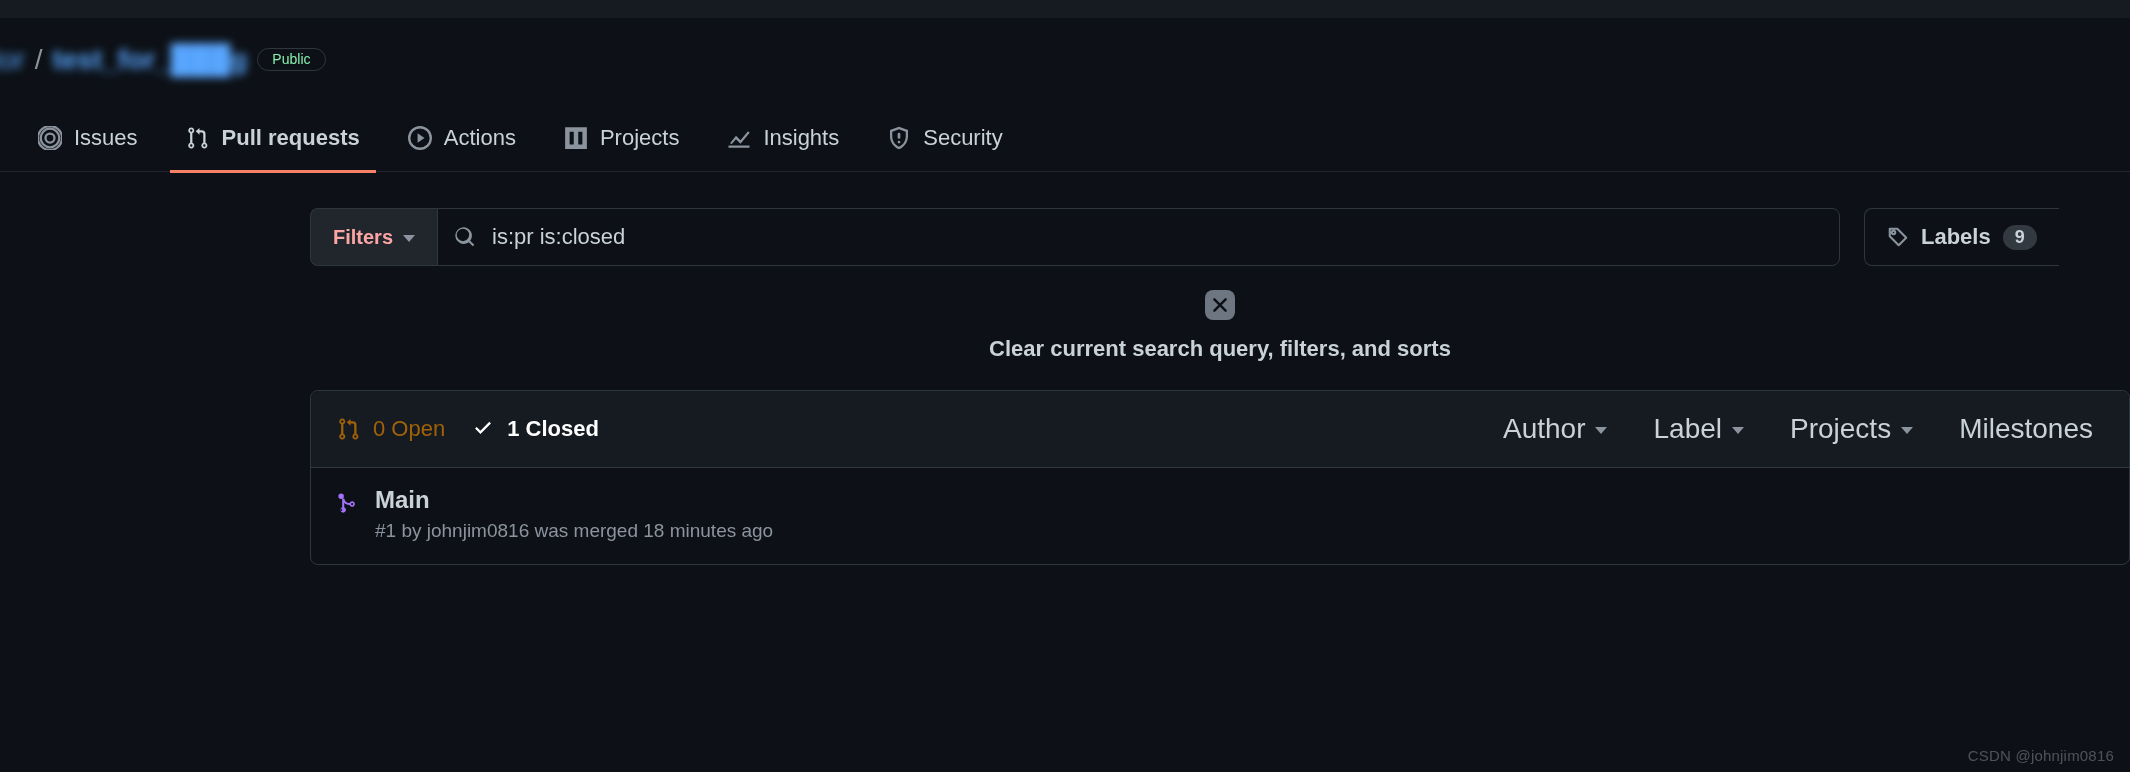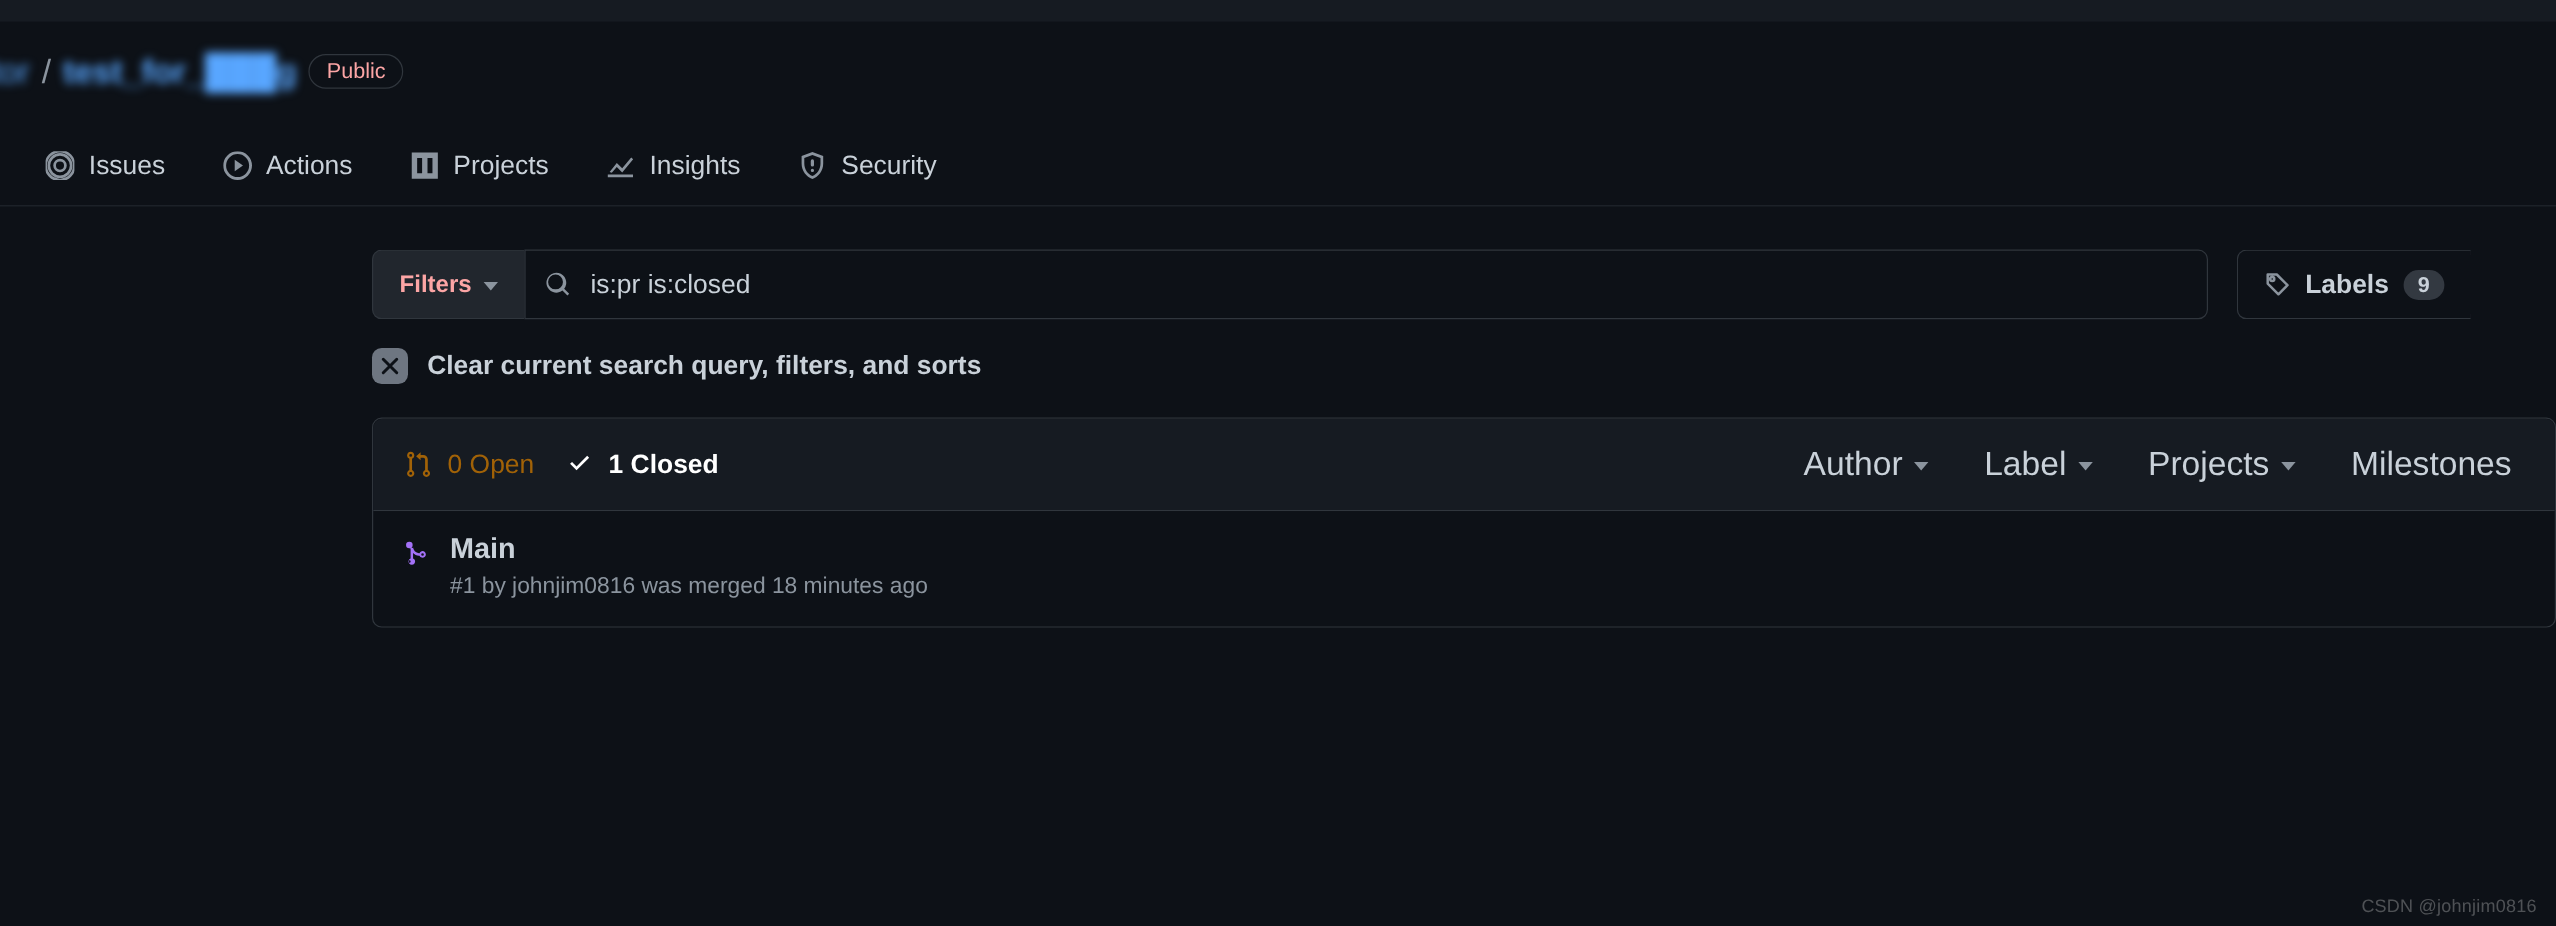--- a/index.html
+++ b/index.html
@@ -40,22 +40,22 @@
     color: #58a6ff;
     font-weight: 600;
     filter: blur(4px);
     white-space: nowrap;
   }
   .visibility-badge {
     display: inline-block;
     border: 1.5px solid #30363d;
     border-radius: 2em;
     padding: 2px 14px;
-    font-size: 18px;
-    color: #fca5a5;
+    font-size: 14px;
+    color: #86efac;
     font-weight: 500;
   }
   
   .repo-nav {
     margin-top: 34px;
     border-bottom: 1.5px solid #21262d;
     padding-left: 22px;
   }
   .repo-nav ul {
     display: flex;
@@ -174,20 +174,21 @@
     color: #c9d1d9;
   }
   .labels-btn svg { width: 22px; height: 22px; fill: #8b949e; flex: none; }
   
   .clear-row {
     margin-top: 24px;
     display: flex;
     align-items: center;
     gap: 16px;
     cursor: pointer;
+    flex-direction: column;
   }
   .clear-row .close-badge {
     width: 30px; height: 30px;
     border-radius: 8px;
     background: #6e7681;
     display: flex;
     align-items: center;
     justify-content: center;
   }
   .clear-row .close-badge svg { width: 18px; height: 18px; fill: #0d1117; }
@@ -288,20 +289,26 @@
   </div>
 
   <nav class="repo-nav">
     <ul>
       <li>
         <svg viewBox="0 0 16 16">
             <path d="M8 1a7 7 0 100 14A7 7 0 008 1zm0 1.5a5.5 5.5 0 110 11 5.5 5.5 0 010-11zM8 5a1 1 0 100 2 1 1 0 000-2zm0 6a1 1 0 100-2 1 1 0 000 2z" opacity="0"></path>
             <path d="M8 0a8 8 0 100 16A8 8 0 008 0zm0 1.8a6.2 6.2 0 110 12.4A6.2 6.2 0 018 1.8zM8 5a3 3 0 100 6 3 3 0 000-6z" fill="none" stroke="#8b949e" stroke-width="1.5"></path>
           </svg>
         <span>Issues</span>
+      </li>
+      <li class="active">
+        <svg viewBox="0 0 16 16">
+            <path d="M3.5 1a2 2 0 00-.75 3.85v6.3a2 2 0 101.5 0v-6.3A2 2 0 003.5 1zm0 1.2a.8.8 0 110 1.6.8.8 0 010-1.6zm0 10a.8.8 0 110 1.6.8.8 0 010-1.6zM9 1.25L6.5 3.5 9 5.75V4.25h1.5c.55 0 1 .45 1 1v5.9a2 2 0 101.5 0v-5.9A2.5 2.5 0 0010.5 2.75H9V1.25zM12.25 12.2a.8.8 0 110 1.6.8.8 0 010-1.6z"></path>
+          </svg>
+        <span>Pull requests</span>
       </li>
       <li>
         <svg viewBox="0 0 16 16">
             <path d="M8 0a8 8 0 100 16A8 8 0 008 0zm0 1.6a6.4 6.4 0 110 12.8A6.4 6.4 0 018 1.6zm-1.6 3.2v6.4L11 8 6.4 4.8z"></path>
           </svg>
         <span>Actions</span>
       </li>
       <li>
         <svg viewBox="0 0 16 16">
             <path d="M1.5 1.5h13v13h-13v-13zM3 3v10h4.25V3H3zm5.75 0v10H13V3H8.75z" fill="none" stroke="#8b949e" stroke-width="1.5"></path>

